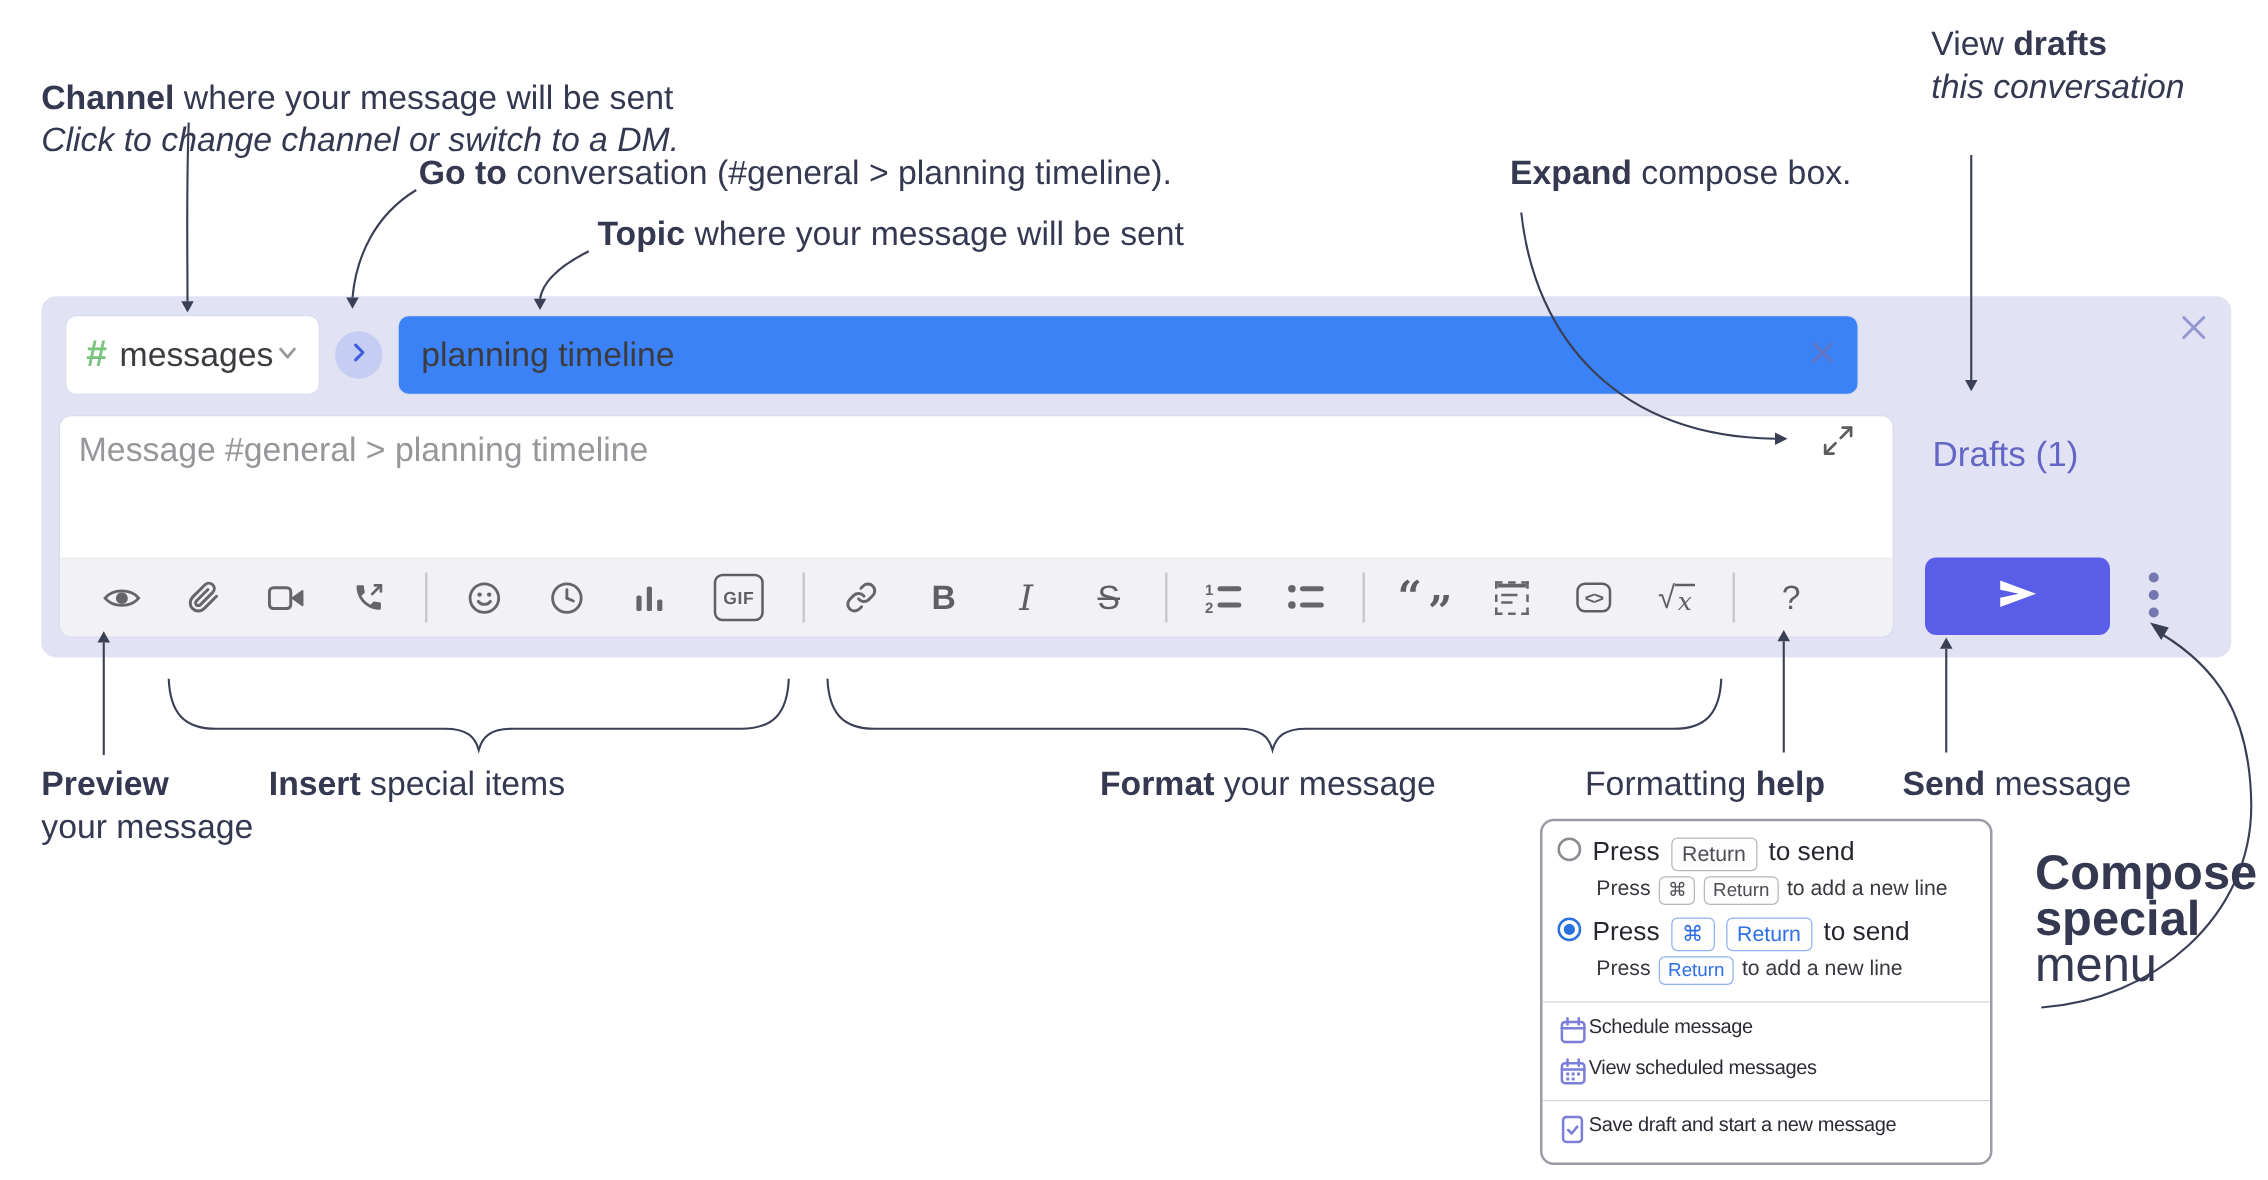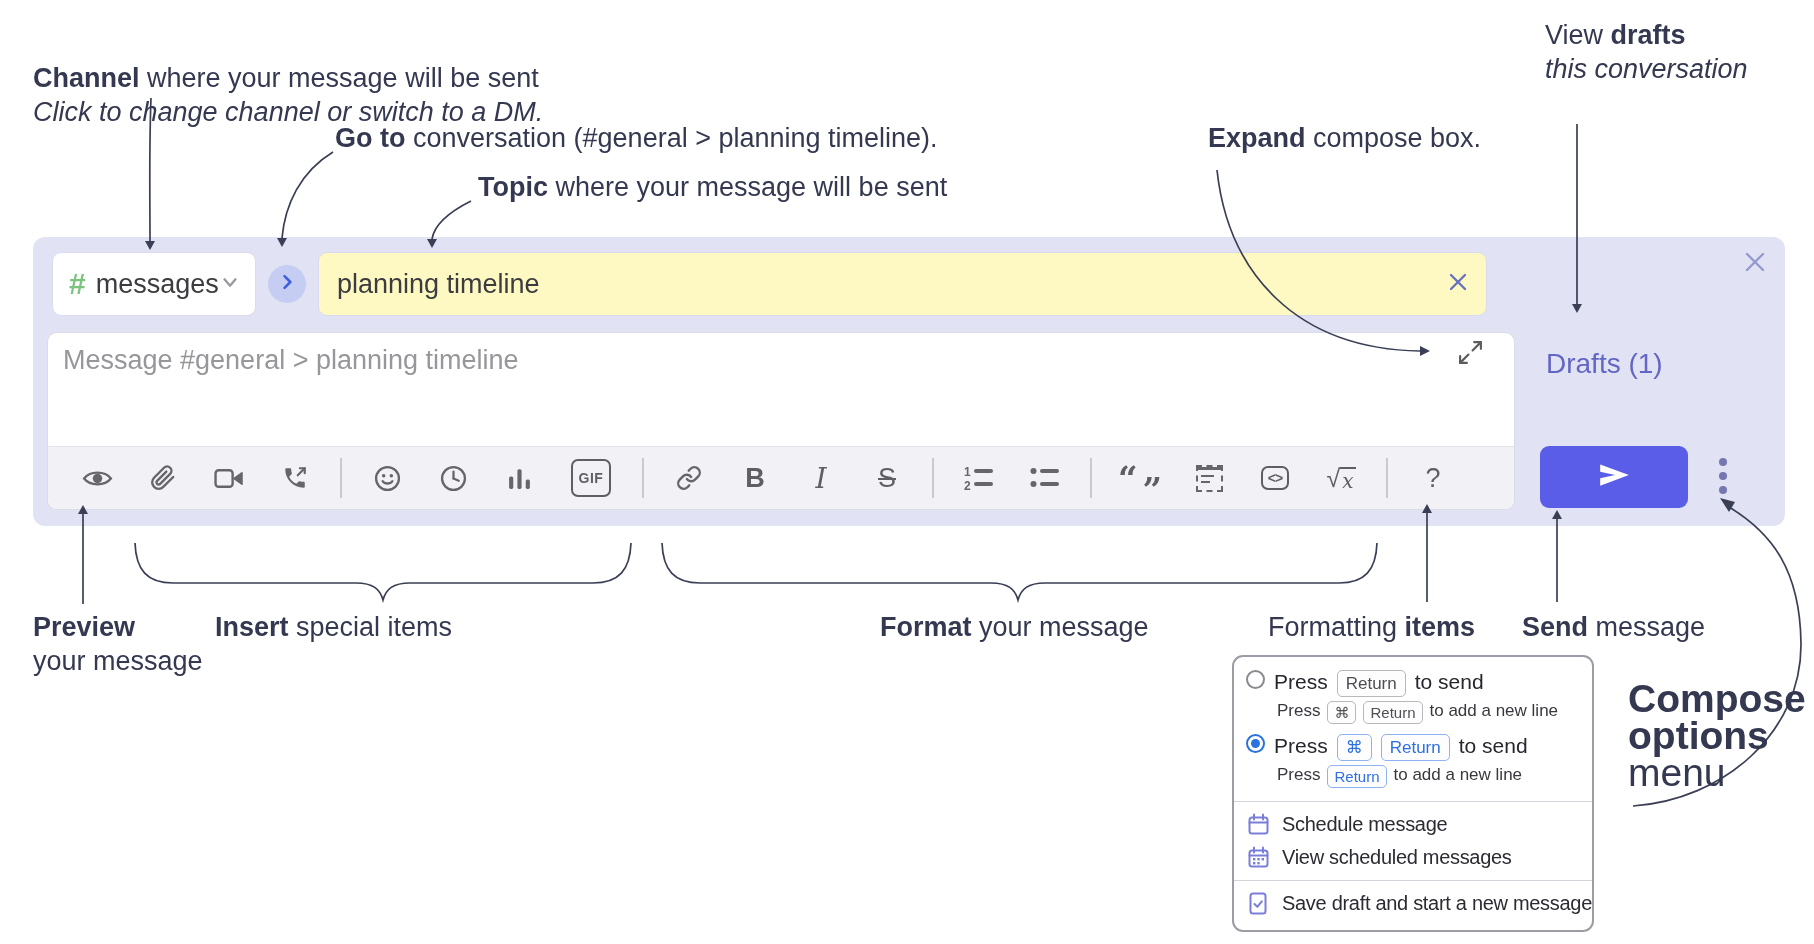--- a/index.html
+++ b/index.html
@@ -10,21 +10,21 @@
   .note{position:absolute;font-size:27px;line-height:34px;color:#343850;z-index:4;white-space:nowrap;}
   .note b{font-weight:700;}
   .note .it{font-style:italic;}
   .note-big{font-size:39px;line-height:37px;}
   
   .panel{position:absolute;left:33px;top:237px;width:1752px;height:289px;background:#e1e3f4;border-radius:12px;z-index:1;}
   .chan-box{position:absolute;left:19px;top:15px;width:204px;height:64px;background:#fff;border:1px solid #d9dcef;border-radius:9px;display:flex;align-items:center;padding:0 14px 0 16px;box-sizing:border-box;cursor:pointer;}
   .chan-hash{color:#7ac47f;font-weight:700;font-size:30px;margin-right:10px;}
   .chan-name{font-size:27px;color:#3b3b40;flex:1;}
   .goto-btn{position:absolute;left:235px;top:28px;width:38px;height:38px;border-radius:50%;background:#c6cdf2;display:flex;align-items:center;justify-content:center;cursor:pointer;}
-  .topic-box{position:absolute;left:285px;top:15px;width:1169px;height:64px;background:#fef9c3;border:1px solid #d9dcef;border-radius:9px;display:flex;align-items:center;padding:0 16px 0 18px;box-sizing:border-box;}
+  .topic-box{position:absolute;left:285px;top:15px;width:1169px;height:64px;background:#3b82f6;border:1px solid #d9dcef;border-radius:9px;display:flex;align-items:center;padding:0 16px 0 18px;box-sizing:border-box;}
   .topic-text{font-size:27px;color:#3b3b40;flex:1;}
   .msg-box{position:absolute;left:14px;top:95px;width:1468px;height:178px;background:#fff;border:1px solid #dadce8;border-radius:10px;box-sizing:border-box;}
   .msg-placeholder{position:absolute;left:15px;top:12px;font-size:27px;color:#96969b;}
   .expand-btn{position:absolute;right:30px;top:6px;cursor:pointer;}
   .toolbar{position:absolute;left:0;right:0;bottom:0;height:62px;background:#f1f1f6;border-top:1px solid #e3e3ea;border-radius:0 0 10px 10px;display:flex;align-items:center;padding:0 0 0 16px;}
   .tb-icon{width:46px;height:46px;display:flex;align-items:center;justify-content:center;margin:0 10px;color:#5f5f63;cursor:pointer;flex:0 0 auto;}
   .tb-div{width:2px;height:40px;background:#c9c9d2;margin:0 12px;flex:0 0 auto;}
   .tb-txt{font-size:27px;color:#5f5f63;}
   .tb-b{font-weight:700;}
   .tb-i{font-family:"DejaVu Serif",serif;font-style:italic;font-size:28px;}
@@ -50,21 +50,21 @@
   .popup{position:absolute;left:1232px;top:655px;width:362px;height:277px;background:#fff;border:2px solid #9c9ca4;border-radius:11px;box-sizing:border-box;z-index:5;padding:10px 0 8px;}
   .prow{display:flex;align-items:flex-start;gap:9px;padding:3px 12px;font-size:21px;color:#26262e;white-space:nowrap;cursor:pointer;}
   .prow-sub{padding:1px 12px 7px 43px;font-size:17px;color:#38383f;gap:7px;cursor:default;}
   .radio{width:19px;height:19px;border-radius:50%;border:2px solid #8a8a90;box-sizing:border-box;background:#fff;flex:0 0 auto;}
   .radio.sel{border-color:#2a72dd;display:flex;align-items:center;justify-content:center;}
   .radio.sel i{width:9px;height:9px;border-radius:50%;background:#2a72dd;display:block;}
   .key{display:inline-block;border:1.5px solid #b7b7bc;border-radius:5px;padding:0 8px;background:#fdfdfe;color:#4e4e55;font-size:17px;line-height:25px;}
   .key.sm{font-size:15px;line-height:21px;padding:0 6px;}
   .key.blue{border-color:#8fb2f2;color:#2f6fe4;}
   .pdiv{border-top:1.5px solid #d4d4da;margin:6px 0;}
-  .pitem{display:flex;align-items:flex-start;gap:12px;padding:5px 12px;font-size:20px;letter-spacing:-0.3px;color:#2b2b33;white-space:nowrap;cursor:pointer;}
+  .pitem{display:flex;align-items:flex-start;gap:1px;padding:5px 12px;font-size:16px;letter-spacing:-0.3px;color:#2b2b33;white-space:nowrap;cursor:pointer;}
   .pitem .pic{width:24px;display:flex;justify-content:center;flex:0 0 auto;}
 </style>
 </head>
 <body>
 
 <svg class="overlay" viewBox="0 0 1814 944">
   <g stroke="#3a3f55" stroke-width="1.7" fill="none">
     <path d="M151,98 C149,150 150,200 150,241"></path>
     <path d="M333,152 C300,172 285,205 282,238"></path>
     <path d="M471,201 C445,214 434,227 432,239"></path>
@@ -111,28 +111,28 @@
   <div><b>Preview</b></div>
   <div>your message</div>
 </div>
 <div class="note" style="left:215px;top:610px;">
   <b>Insert</b><span> special items</span>
 </div>
 <div class="note" style="left:880px;top:610px;">
   <b>Format</b><span> your message</span>
 </div>
 <div class="note" style="left:1268px;top:610px;">
-  <span>Formatting </span><b>items</b>
+  <span>Formatting </span><b>help</b>
 </div>
 <div class="note" style="left:1522px;top:610px;">
   <b>Send</b><span> message</span>
 </div>
 <div class="note note-big" style="left:1628px;top:680px;">
   <div><b>Compose</b></div>
-  <div><b>options</b></div>
+  <div><b>special</b></div>
   <div>menu</div>
 </div>
 
 <div class="panel">
 
   <div class="chan-box">
     <span class="chan-hash">#</span>
     <span class="chan-name">messages</span>
     <span>
       <svg width="22" height="22" viewBox="0 0 24 24" fill="none" stroke="#98989e" stroke-width="2.5" stroke-linecap="round" stroke-linejoin="round">

